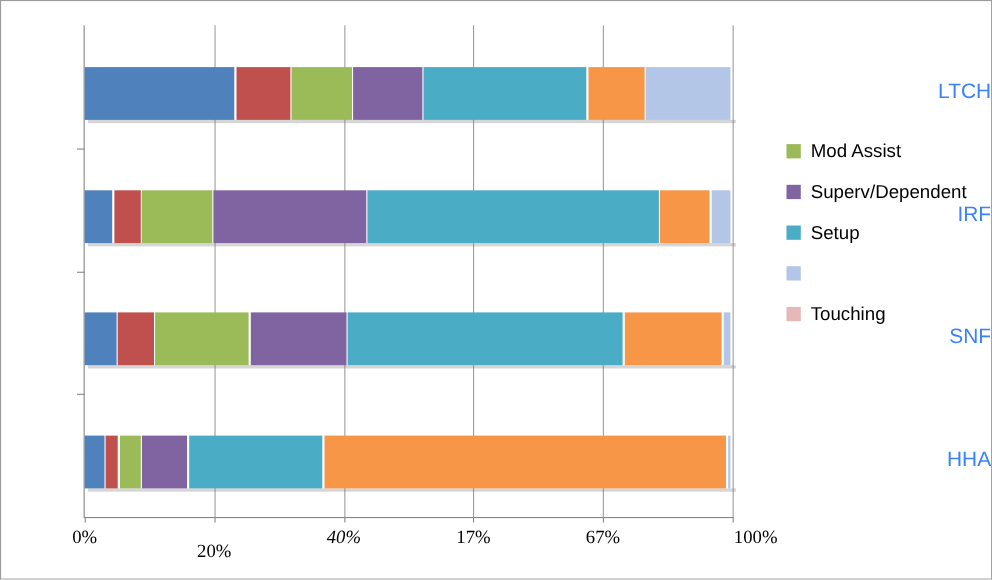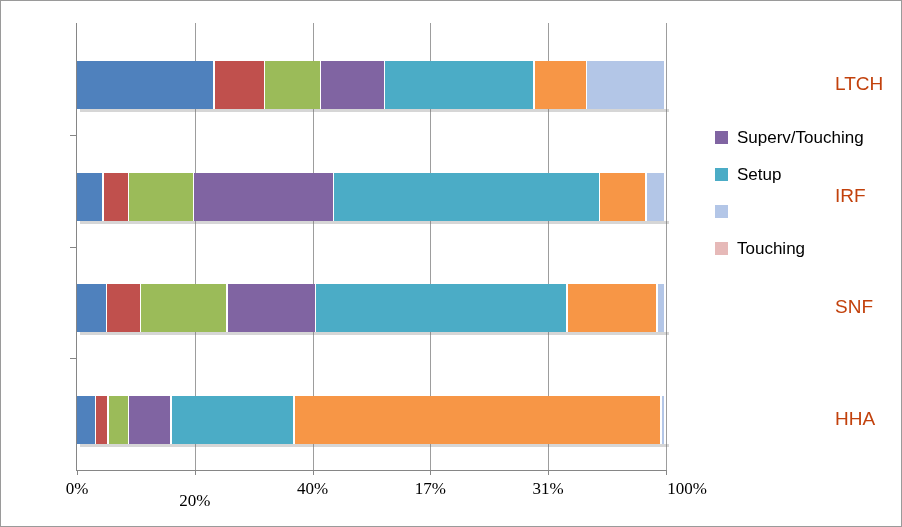--- a/index.html
+++ b/index.html
@@ -70,22 +70,23 @@
     font-size: 17px;
     color: #000000;
     font-family: "Liberation Serif", serif;
     text-align: center;
     white-space: nowrap;
   }
   .cat-label {
     position: absolute;
     right: 0;
     width: 66px;
+    text-align: right;
     font-size: 19px;
-    color: #c2410c;
+    color: #3b82f6;
     font-family: "Liberation Sans", sans-serif;
     white-space: nowrap;
   }
   
   .bar-row {
     position: absolute;
     left: 0;
     height: 48px;
     width: 589px;
   }
@@ -137,46 +138,50 @@
       <div class="gridline" style="left: 353.4px;"></div>
       <div class="gridline" style="left: 471.2px;"></div>
       <div class="gridline" style="left: 589px;"></div>
     </div>
 
   <div id="category-axis-line"></div>
   <div id="value-axis-line"></div>
 
   <div id="legend">
       <div class="legend-item">
+        <span class="legend-swatch" style="background: rgb(155, 187, 89);"></span>
+        <span class="legend-text">Mod Assist</span>
+      </div>
+      <div class="legend-item">
         <span class="legend-swatch" style="background: rgb(128, 100, 162);"></span>
-        <span class="legend-text">Superv/Touching</span>
+        <span class="legend-text">Superv/Dependent</span>
       </div>
       <div class="legend-item">
         <span class="legend-swatch" style="background: rgb(75, 172, 198);"></span>
         <span class="legend-text">Setup</span>
       </div>
       <div class="legend-item">
         <span class="legend-swatch" style="background: rgb(179, 198, 231);"></span>
       </div>
       <div class="legend-item">
         <span class="legend-swatch" style="background: rgb(230, 185, 184);"></span>
         <span class="legend-text">Touching</span>
       </div>
     </div>
 
 <div class="x-tick" style="left: 76px;"></div>
     <div class="x-label" style="left: 46px; width: 60px;">0%</div>
     <div class="x-tick" style="left: 193.8px;"></div>
     <div class="x-label" style="left: 163.8px; width: 60px; margin-top: 12px;">20%</div>
     <div class="x-tick" style="left: 311.6px;"></div>
-    <div class="x-label" style="left: 281.6px; width: 60px;">40%</div>
+    <div class="x-label" style="left: 281.6px; width: 60px; font-style: italic;">40%</div>
     <div class="x-tick" style="left: 429.4px;"></div>
     <div class="x-label" style="left: 399.4px; width: 60px;">17%</div>
     <div class="x-tick" style="left: 547.2px;"></div>
-    <div class="x-label" style="left: 517.2px; width: 60px;">31%</div>
+    <div class="x-label" style="left: 517.2px; width: 60px;">67%</div>
     <div class="x-tick" style="left: 665px;"></div>
     <div class="x-label" style="left: 656px; width: 60px;">100%</div>
     <div class="y-tick" style="top: 133.75px;"></div>
     <div class="y-tick" style="top: 245.5px;"></div>
     <div class="y-tick" style="top: 357.25px;"></div>
     <div class="cat-label" style="top: 71.875px;">LTCH</div>
     <div class="bar-shadow" style="left: 79px; top: 107.875px; width: 589px;"></div>
     <div class="bar-row" style="left: 76px; top: 59.875px;">
       <div class="bar-seg" style="left: 0px; width: 136.326px; background: rgb(79, 129, 189);"></div>
       <div class="bar-seg" style="left: 137.826px; width: 49.154px; background: rgb(192, 80, 77);"></div>

